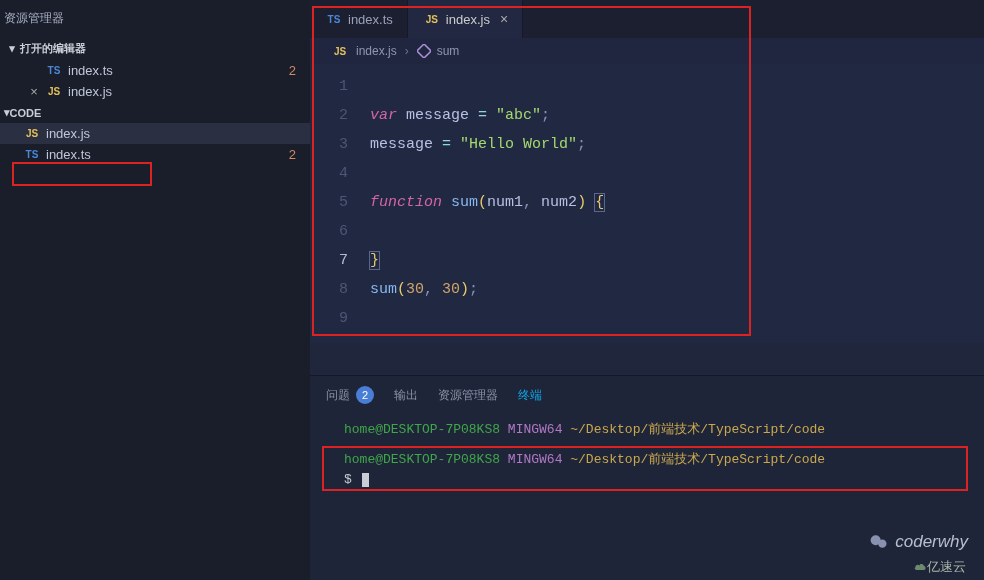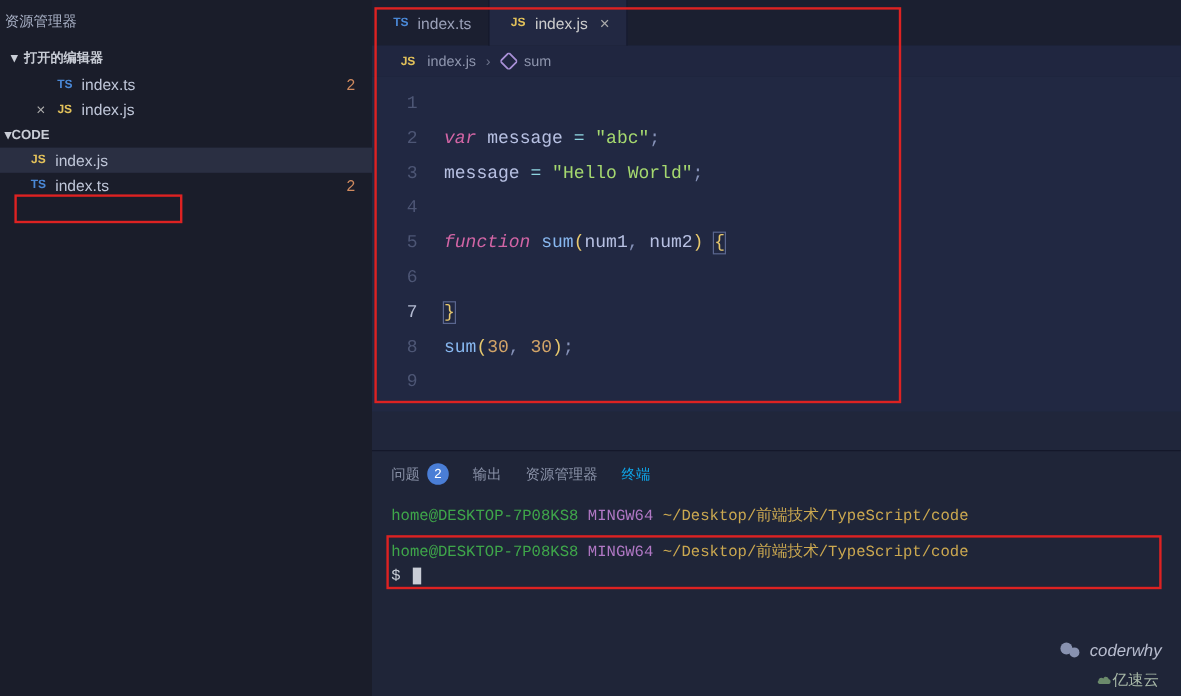--- a/index.html
+++ b/index.html
@@ -205,21 +205,21 @@
       height: 18px;
       display: inline-flex;
       align-items: center;
       justify-content: center;
       font-size: 11px;
       color: #fff;
       padding: 0 5px;
     }
     .terminal {
       flex: 1;
-      padding: 6px 16px;
+      padding: 6px 34px;
       font-family: "Consolas", "Courier New", monospace;
       font-size: 13px;
       line-height: 20px;
       color: #c9cdd6;
       position: relative;
     }
     .term-green { color: #3fa64a; }
     .term-purple { color: #b178c5; }
     .term-yellow { color: #cba850; }
     .term-white { color: #c9cdd6; }
@@ -232,21 +232,21 @@
       margin-left: 2px;
     }
     .watermark {
       position: absolute;
       right: 16px;
       bottom: 28px;
       display: flex;
       align-items: center;
       gap: 6px;
       color: #b8bdcf;
-      font-size: 14px;
+      font-size: 17px;
       font-style: italic;
     }
     .watermark svg { width: 20px; height: 20px; }
     .footer-logo {
       position: absolute;
       right: 18px;
       bottom: 4px;
       color: #a8b9a8;
       font-size: 13px;
       display: flex;

